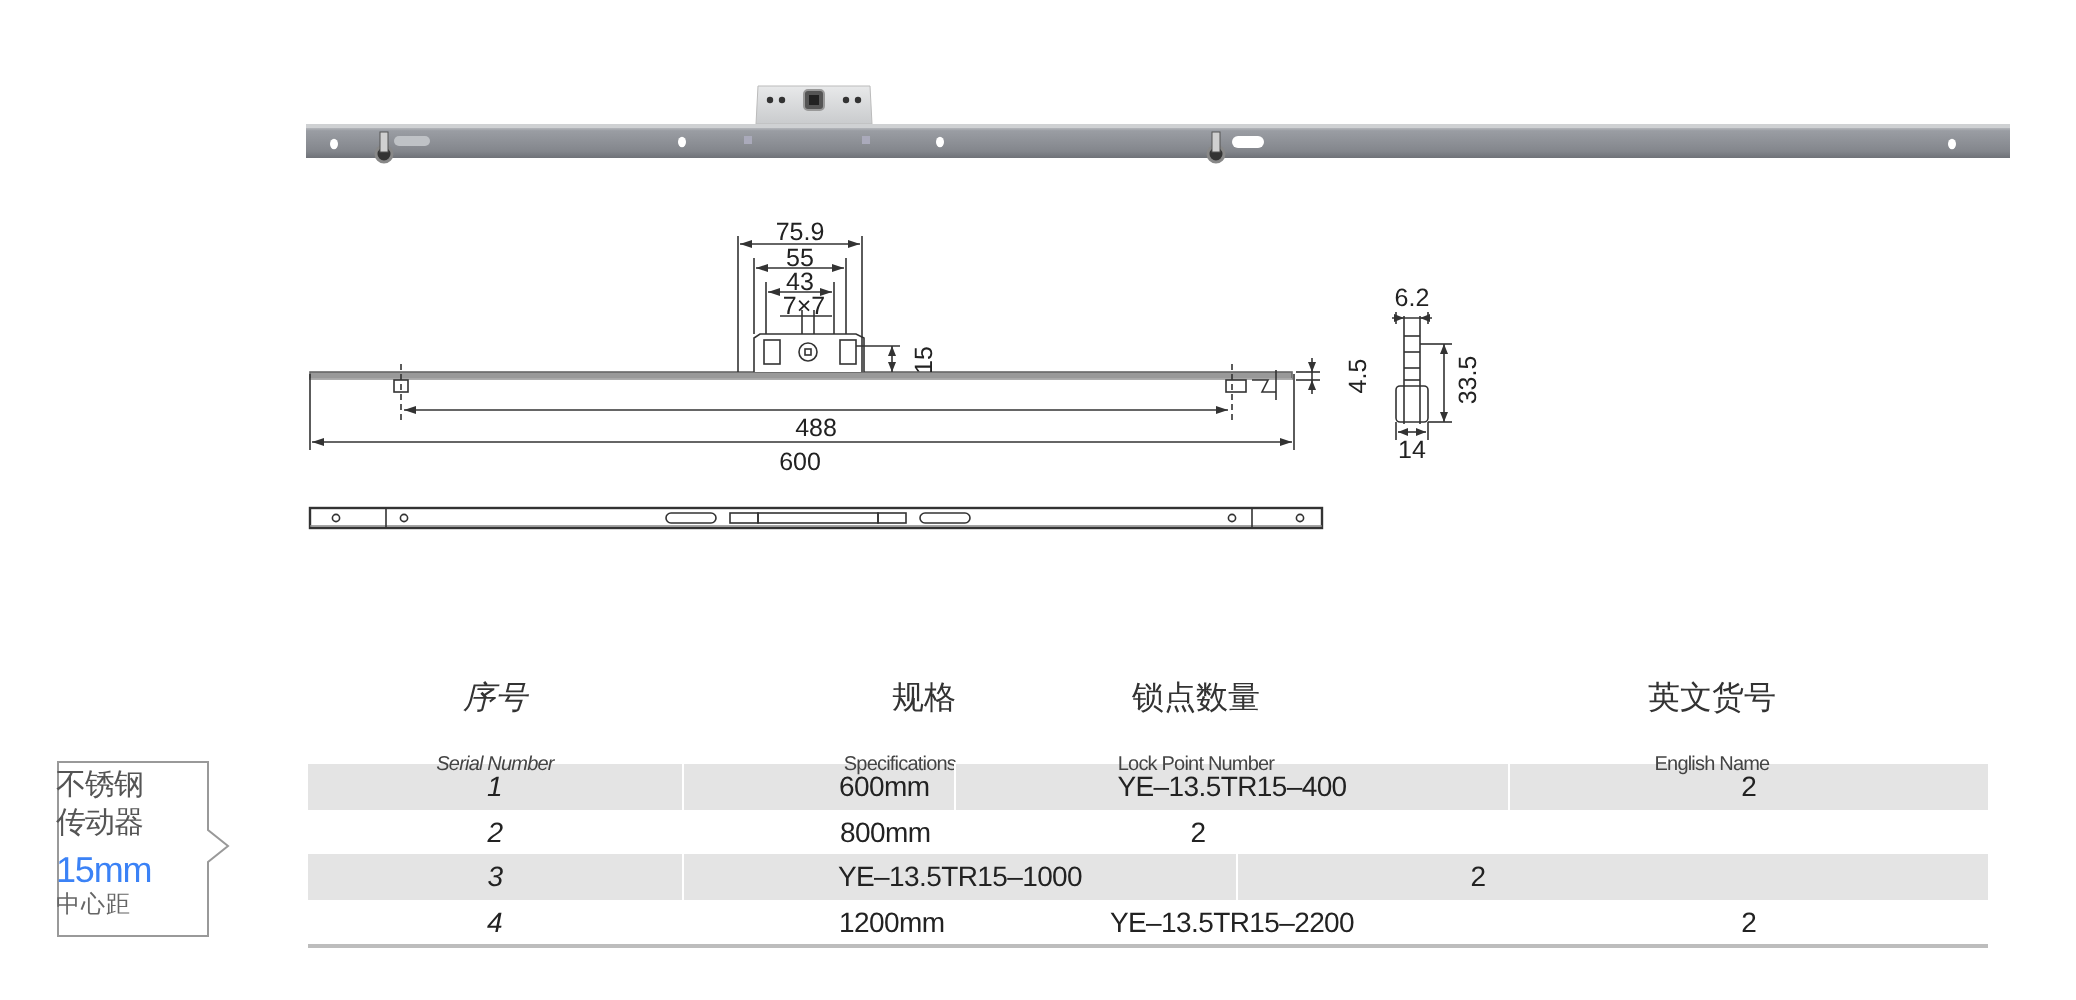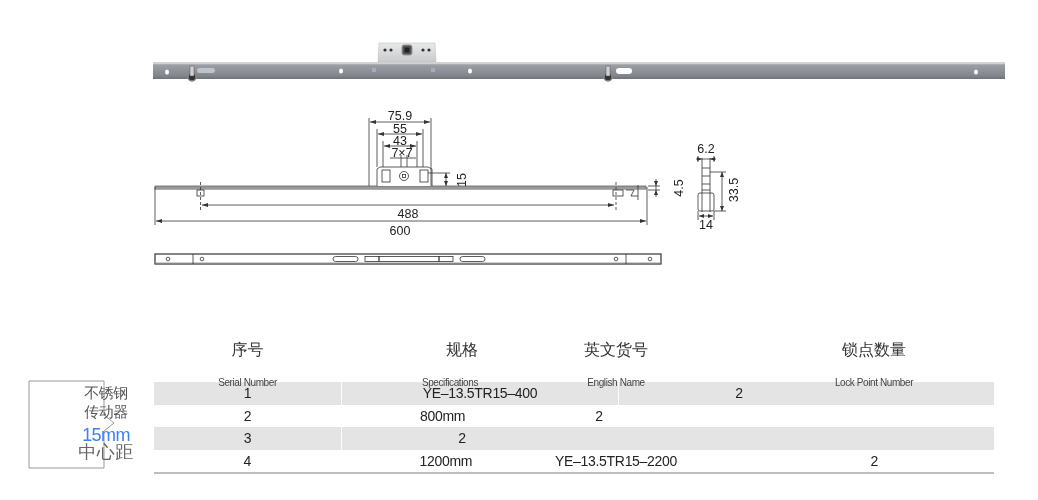--- a/index.html
+++ b/index.html
@@ -6,36 +6,36 @@
   body{width:1038px;height:500px;position:relative;overflow:hidden;font-family:"Liberation Sans","DejaVu Sans",sans-serif;color:#2a2a2a;}
   .abs{position:absolute;}
   svg text{font-family:"Liberation Sans","DejaVu Sans",sans-serif;}
   .tbl{position:absolute;left:154px;top:340px;width:840px;}
   .hdr{display:flex;height:42px;}
   .hcell{text-align:center;}
   .hcell .cn{font-size:16px;color:#333;line-height:20px;}
   .hcell .en{font-size:10px;color:#444;letter-spacing:-0.4px;line-height:14px;margin-top:16px;}
   .row{display:flex;height:22.5px;align-items:center;font-size:14px;color:#222;letter-spacing:-0.3px;}
   .row.shade{background:#e4e4e4;}
-  .c1{width:187px;text-align:center;}
+  .c1{width:187px;text-align:center;font-style:italic;}
   .c2{width:137px;text-align:right;padding-left:0;}
   .c3{width:276px;text-align:center;}
   .c4{width:240px;text-align:center;}
   .row .c1,.row .c2,.row .c3{border-right:1px solid #ffffff;height:100%;display:flex;align-items:center;}
   .row .c1{justify-content:center;}
   .row .c2{justify-content:flex-start;padding-left:78px;width:59px;}
   .row .c2{width:137px;box-sizing:border-box;}
   .row .c3{justify-content:center;}
   .row .c4{display:flex;justify-content:center;align-items:center;height:100%;}
   .bottom-line{height:2px;background:#bdbdbd;width:840px;}
   .callout{position:absolute;left:28px;top:380px;width:76px;height:88px;}
-  .callout .txt{position:absolute;left:0;top:0;width:76px;text-align:center;color:#555;margin-left:40px;}
+  .callout .txt{position:absolute;left:0;top:0;width:76px;text-align:left;color:#555;}
   .callout .l1,.callout .l2{font-size:15px;line-height:19px;letter-spacing:-0.5px;}
   .callout .l3{font-size:18px;line-height:20px;color:#3b82f6;margin-top:4px;letter-spacing:-0.6px;}
-  .callout .l4{font-size:18px;line-height:15px;color:#666;letter-spacing:0.5px;}
+  .callout .l4{font-size:12px;line-height:15px;color:#666;letter-spacing:0.5px;}
 </style>
 </head>
 <body>
 
 <svg class="abs" style="left:150px;top:40px" width="860" height="50" viewBox="0 0 860 50">
   <defs>
     <linearGradient id="barg" x1="0" y1="0" x2="0" y2="1">
       <stop offset="0" stop-color="#d8dadc"></stop>
       <stop offset="0.2" stop-color="#9a9da3"></stop>
       <stop offset="0.8" stop-color="#83868c"></stop>
@@ -212,42 +212,44 @@
 <div class="tbl">
   <div class="hdr">
     <div class="hcell c1">
       <div class="cn">序号</div>
       <div class="en">Serial Number</div>
     </div>
     <div class="hcell c2" style="width:137px">
       <div class="cn">规格</div>
       <div class="en">Specifications</div>
     </div>
+    <div class="hcell c4">
+      <div class="cn">锁点数量</div>
+      <div class="en">Lock Point Number</div>
+    </div>
     <div class="hcell c3">
       <div class="cn">英文货号</div>
       <div class="en">English Name</div>
     </div>
-    <div class="hcell c4">
-      <div class="cn">锁点数量</div>
-      <div class="en">Lock Point Number</div>
-    </div>
   </div>
 
   <div class="row shade">
     <div class="c1">1</div>
+    <div class="c2">600mm</div>
     <div class="c3">YE–13.5TR15–400</div>
     <div class="c4">2</div>
   </div>
   <div class="row">
     <div class="c1">2</div>
     <div class="c2">800mm</div>
     <div class="c4">2</div>
   </div>
   <div class="row shade">
     <div class="c1">3</div>
+    <div class="c3">YE–13.5TR15–1000</div>
     <div class="c4">2</div>
   </div>
   <div class="row">
     <div class="c1">4</div>
     <div class="c2">1200mm</div>
     <div class="c3">YE–13.5TR15–2200</div>
     <div class="c4">2</div>
   </div>
   <div class="bottom-line"></div>
 </div>

